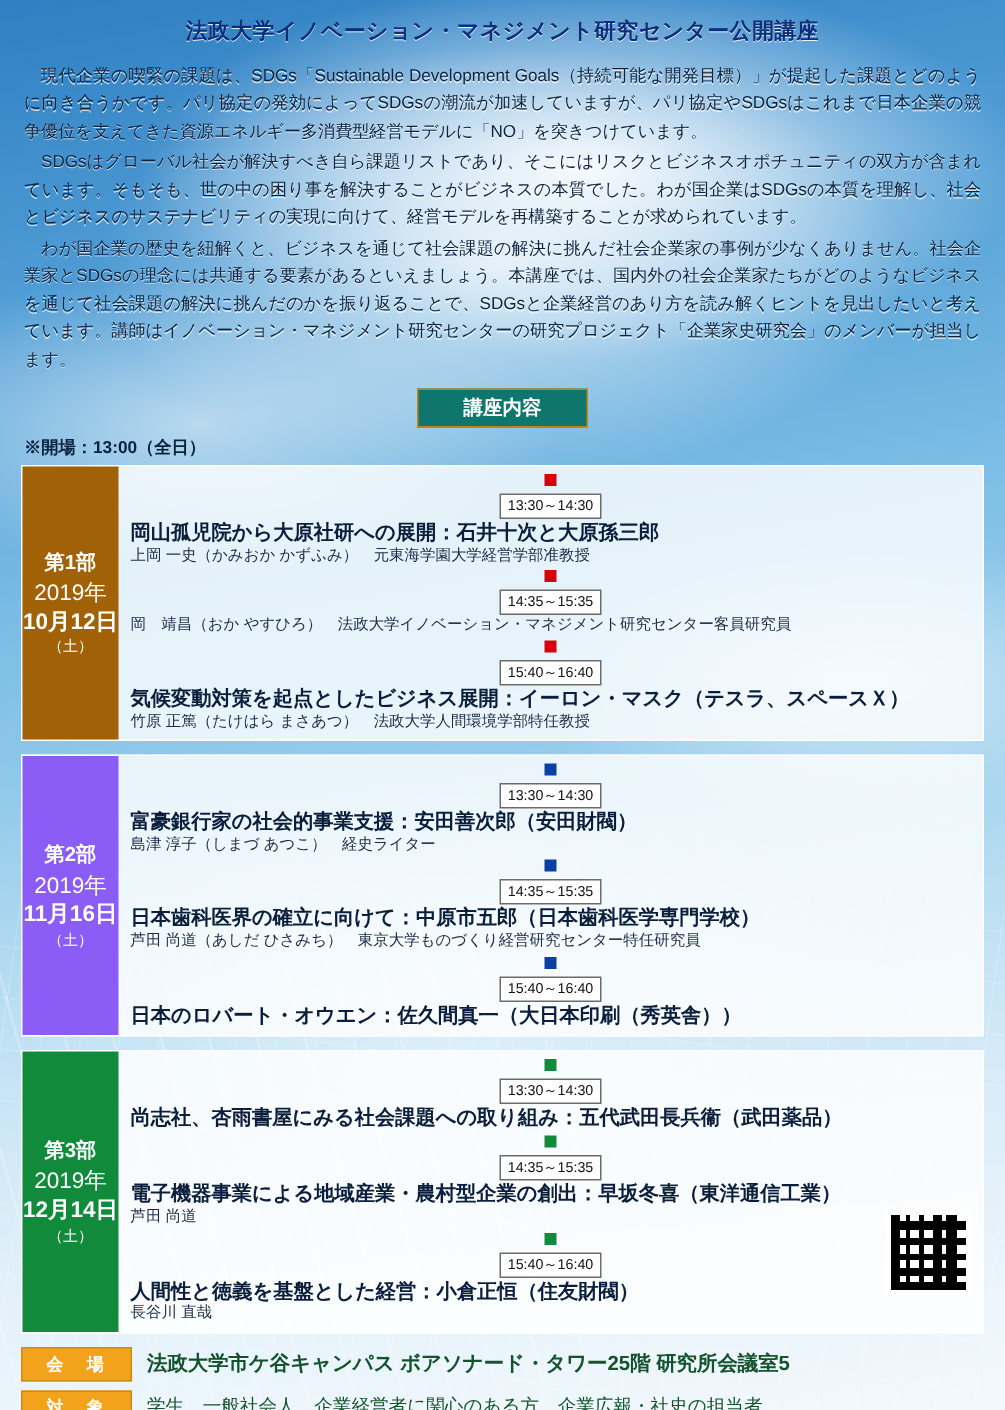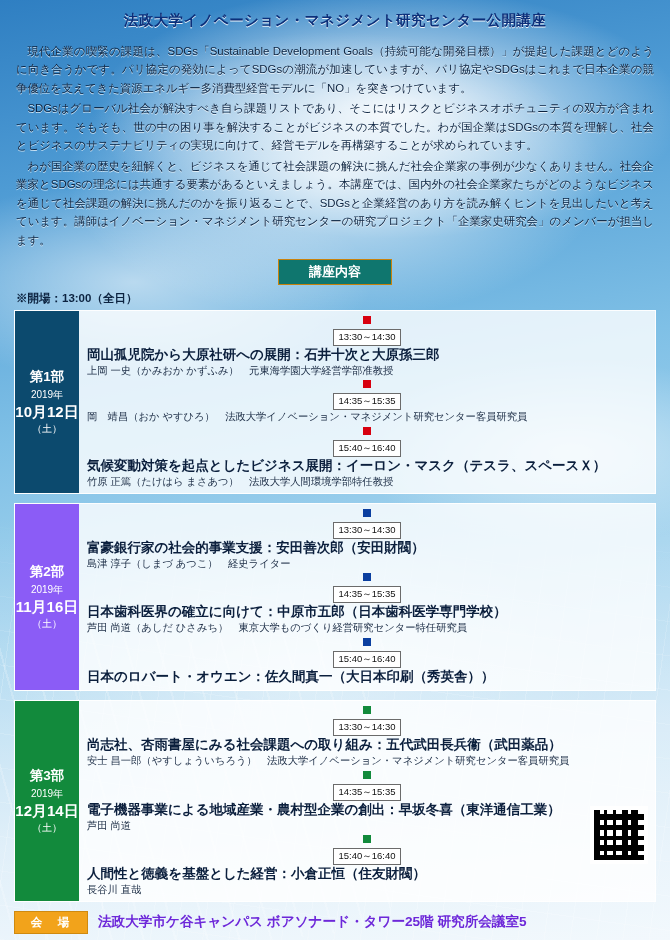--- a/index.html
+++ b/index.html
@@ -78,21 +78,21 @@
   .part {
     display:flex; align-items:stretch; margin-bottom:9px;
     background: rgba(255,255,255,0.80);
     border:1px solid rgba(255,255,255,.9);
   }
   .part-tag {
     width:64px; flex:0 0 64px; color:#fff; text-align:center;
     display:flex; flex-direction:column; justify-content:center; gap:2px; padding:5px 0;
   }
   .part-tag .pnum { font-size:13.5px; font-weight:bold; }
-  .part-tag .pyear { font-size:10px; }
+  .part-tag .pyear { font-size:15px; }
   .part-tag .pdate { font-size:15px; font-weight:bold; line-height:1.05; }
   .part-tag .pdow { font-size:10px; }
   .part-body { flex:1; padding:5px 6px 5px 6px; }
 
   .slot { margin-bottom:3px; }
   .slot:last-child { margin-bottom:0; }
   .slot-head { display:flex; align-items:center; gap:5px;flex-direction:column; }
   .time-chip {
     display:inline-block; border:1px solid #6b6b6b; background:#ffffff;
     font-size:9.5px; padding:1px 4px; color:#111; white-space:nowrap;
@@ -101,21 +101,21 @@
   .slot-title { font-size:13.5px; font-weight:bold; color:#0b1f3d; margin:1px 0 0 2px; line-height:1.25; }
   .speaker { font-size:10.3px; color:#1a2b44; margin:0 0 0 2px; line-height:1.3; }
 
   
   .info { margin: 8px 14px 0 14px; }
   .irow { display:flex; align-items:flex-start; margin-bottom:6px; }
   .ilabel {
     flex:0 0 74px; background:#f2a31b; color:#fff; font-weight:bold; font-size:11.5px;
     text-align:center; padding:3px 0; letter-spacing:2px; border:1px solid #cf8a10;
   }
-  .ivalue { padding-left:10px; font-size:12.4px; color:#6d28d9; line-height:1.35; padding-top:2px; }
+  .ivalue { padding-left:10px; font-size:12.4px; color:#14532d; line-height:1.35; padding-top:2px; }
   .ivalue.big { font-size:13.6px; font-weight:bold; }
 
   
   .qr {
     position:absolute; right:22px; top:806px; width:58px; height:58px; z-index:5;
     background:#fff; padding:3px; border:1px solid #fff;
   }
   .qr .m {
     width:100%; height:100%;
     background-image:
@@ -144,21 +144,21 @@
 
   <div class="course-band">
     <span>講座内容</span>
   </div>
 
   <div class="kaijo-note">※開場：13:00（全日）</div>
 
   <div class="sched">
 
     <div class="part">
-      <div class="part-tag" style="background:#0c4a6e">
+      <div class="part-tag" style="background:#a16207">
         <div class="pnum">第1部</div>
         <div class="pyear">2019年</div>
         <div class="pdate">10月12日</div>
         <div class="pdow">（土）</div>
       </div>
       <div class="part-body">
         <div class="slot">
           <div class="slot-head">
             <span class="sq" style="background:#d7000f"></span>
             <span class="time-chip">13:30～14:30</span>
@@ -225,21 +225,20 @@
         <div class="pdate">12月14日</div>
         <div class="pdow">（土）</div>
       </div>
       <div class="part-body">
         <div class="slot">
           <div class="slot-head">
             <span class="sq" style="background:#128a3c"></span>
             <span class="time-chip">13:30～14:30</span>
           </div>
           <div class="slot-title">尚志社、杏雨書屋にみる社会課題への取り組み：五代武田長兵衞（武田薬品）</div>
-          <div class="speaker">安士 昌一郎（やすしょういちろう）　法政大学イノベーション・マネジメント研究センター客員研究員</div>
         </div>
         <div class="slot">
           <div class="slot-head">
             <span class="sq" style="background:#128a3c"></span>
             <span class="time-chip">14:35～15:35</span>
           </div>
           <div class="slot-title">電子機器事業による地域産業・農村型企業の創出：早坂冬喜（東洋通信工業）</div>
           <div class="speaker">芦田 尚道</div>
         </div>
         <div class="slot">

